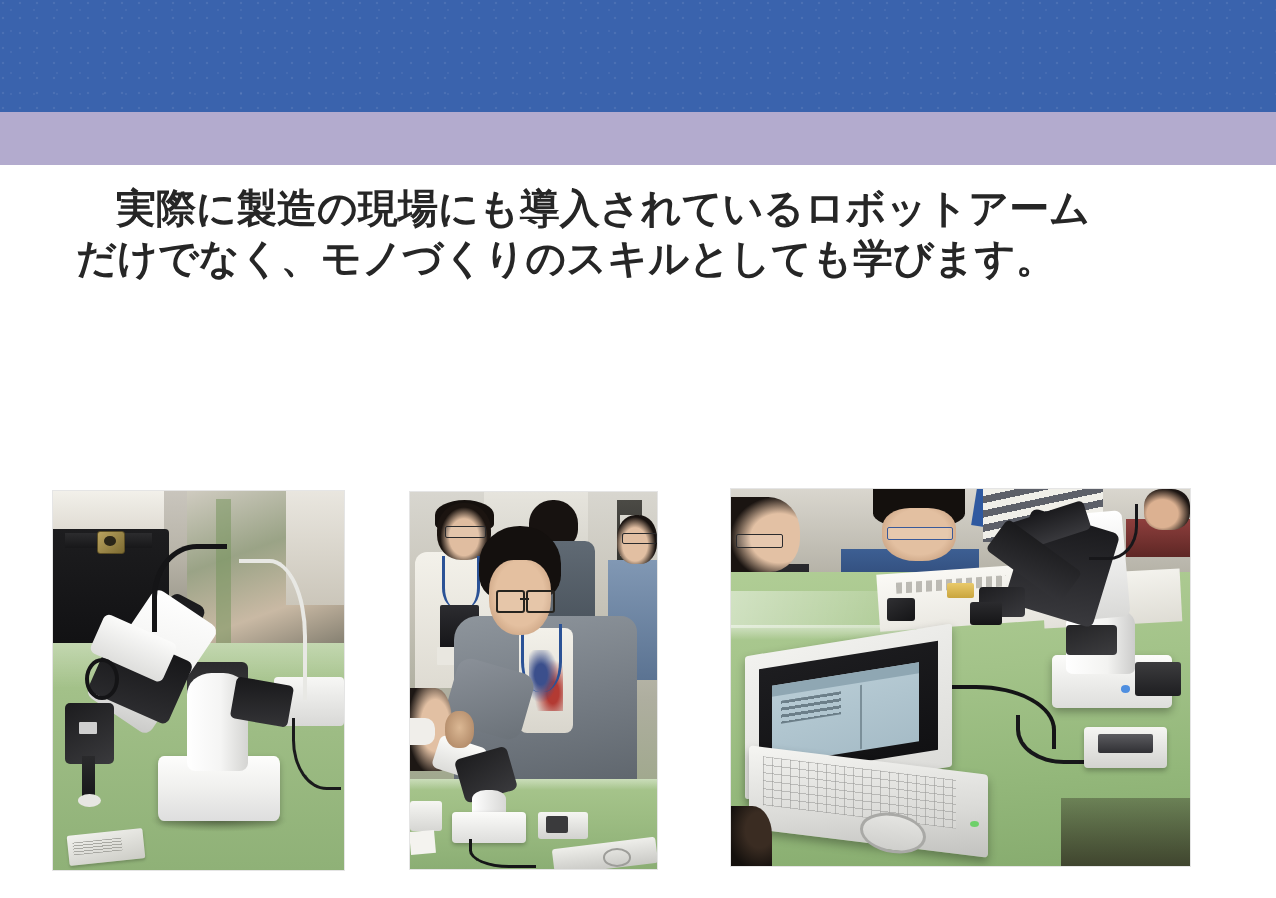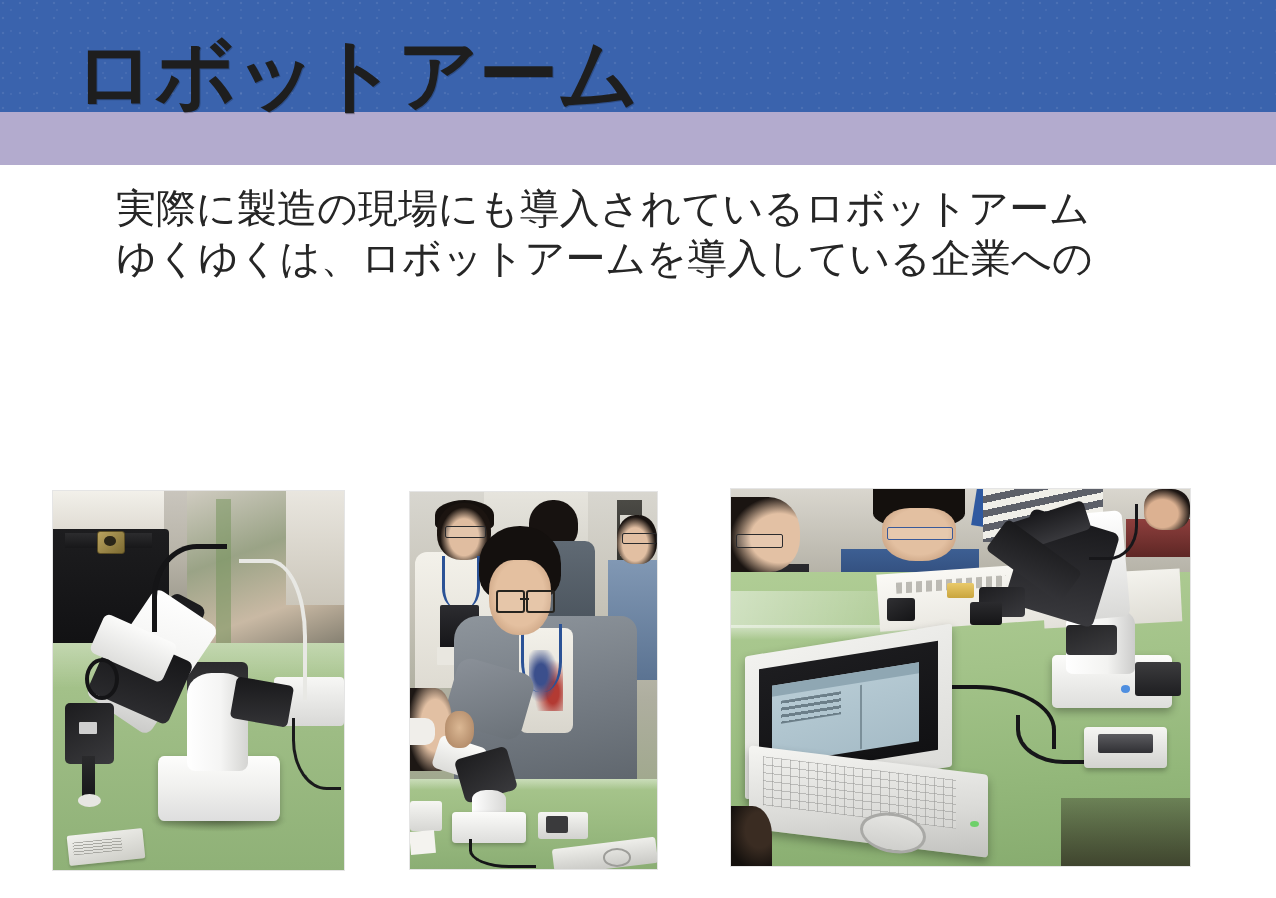--- a/index.html
+++ b/index.html
@@ -54,20 +54,21 @@
     white-space: nowrap;
     text-shadow: 1px 1px 0 rgba(0,0,0,0.22);
   }
 
   
   #body-text {
     position: absolute;
     left: 76px;
     top: 183px;
     width: 1124px;
+    font-weight: bold;
   }
   .body-line {
     font-family: "DejaVu Sans", "Liberation Sans", sans-serif;
     font-size: 40px;
     line-height: 50px;
     color: #262626;
     white-space: nowrap;
     letter-spacing: 0px;
   }
   .body-line.indent {
@@ -398,26 +399,25 @@
   #p3-bottom-person { left: 0; top: 84%; width: 9%; height: 16%;
       background: radial-gradient(ellipse at 70% 40%, #3a2c22 35%, #14100d 80%);
       border-radius: 0 48% 0 0; }
 </style>
 </head>
 <body>
 
 <div id="slide-header">
   <div id="header-blue-band"></div>
   <div id="header-purple-band"></div>
-  <h1 id="slide-title">ロボットアーム</h1>
 </div>
 
 <div id="body-text">
   <div class="body-line indent">実際に製造の現場にも導入されているロボットアーム</div>
-  <div class="body-line indent">ゆくゆくは、ロボットアームを導入している企業への</div>
+  <div class="body-line">だけでなく、モノづくりのスキルとしても学びます。</div>
 </div>
 
 <div id="photo-row">
 
   <div class="photo" id="photo-robot-arm">
     <div class="scene">
       <div class="lay" id="p1-bg-wall"></div>
       <div class="lay" id="p1-bg-right"></div>
       <div class="lay" id="p1-bg-right-arm"></div>
       <div class="lay" id="p1-green-post"></div>

